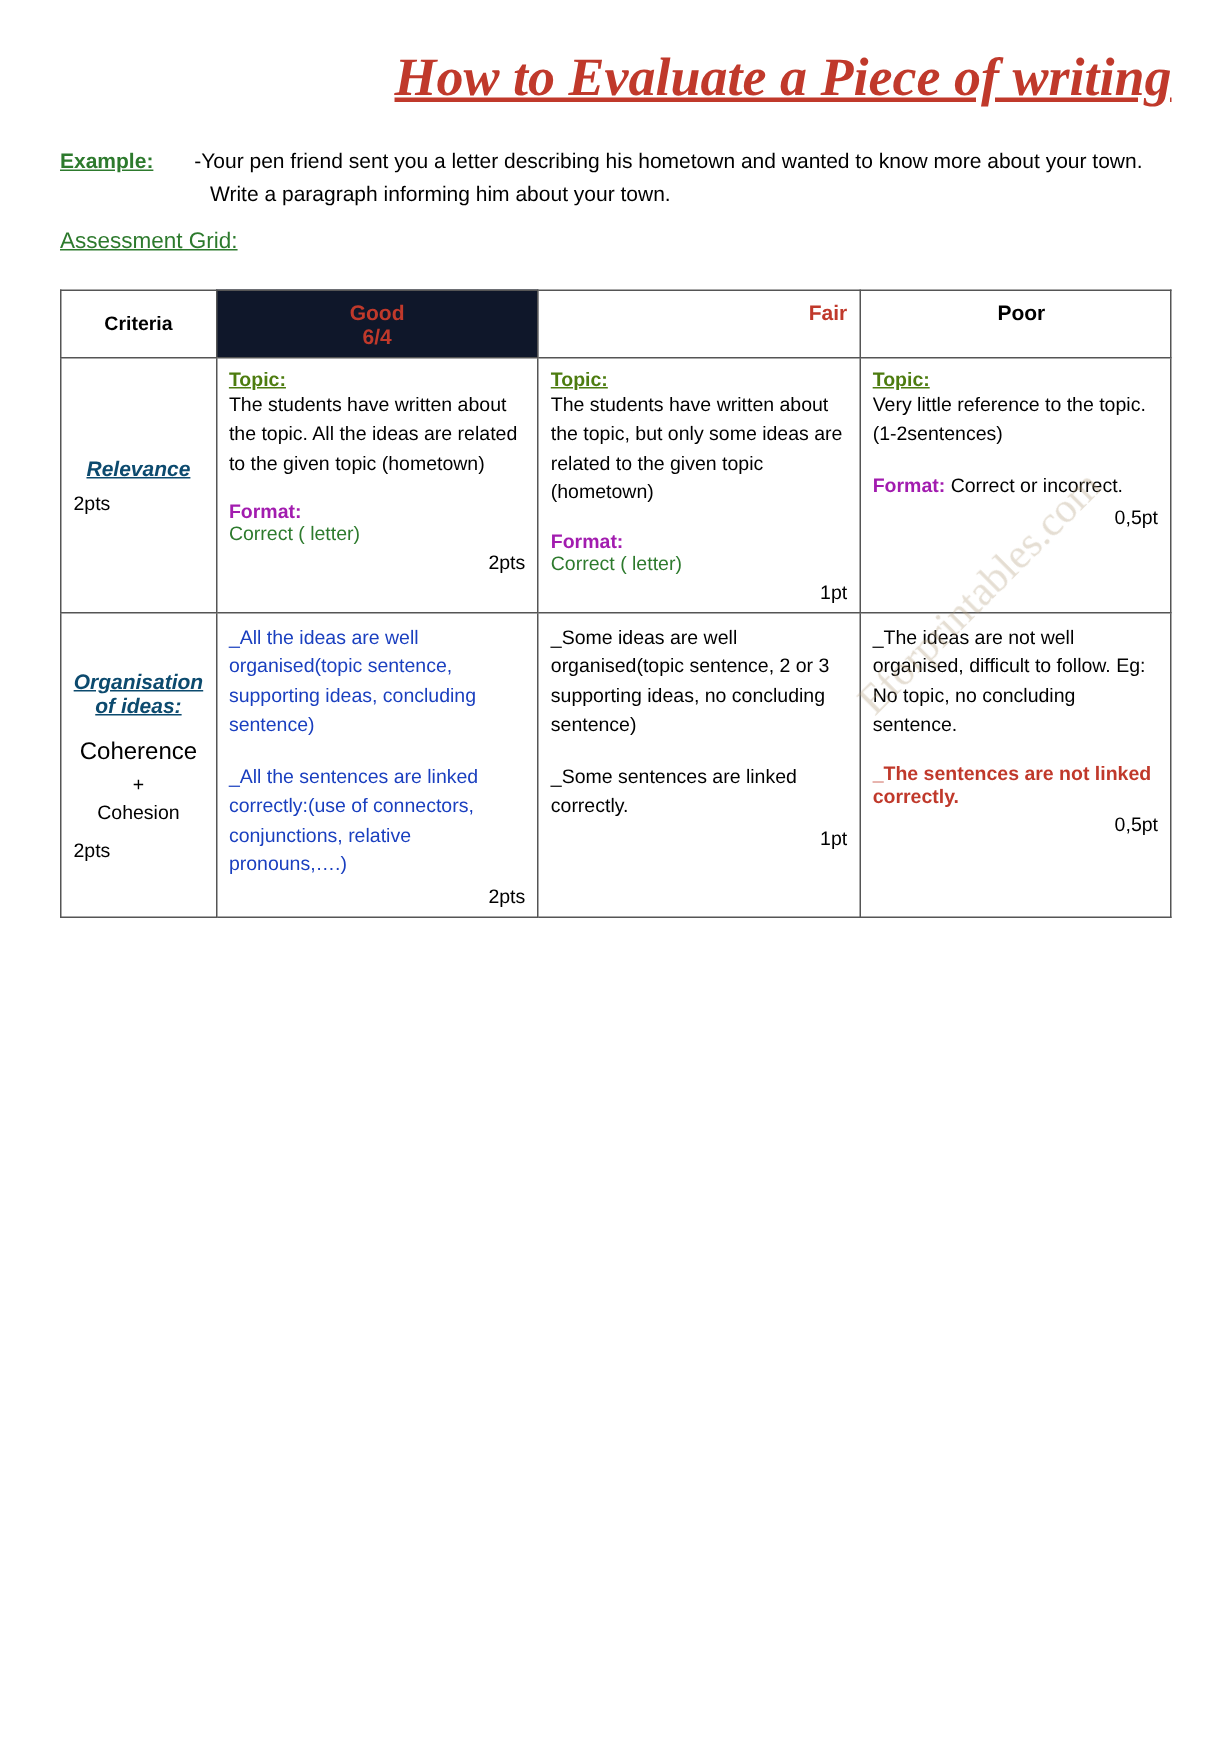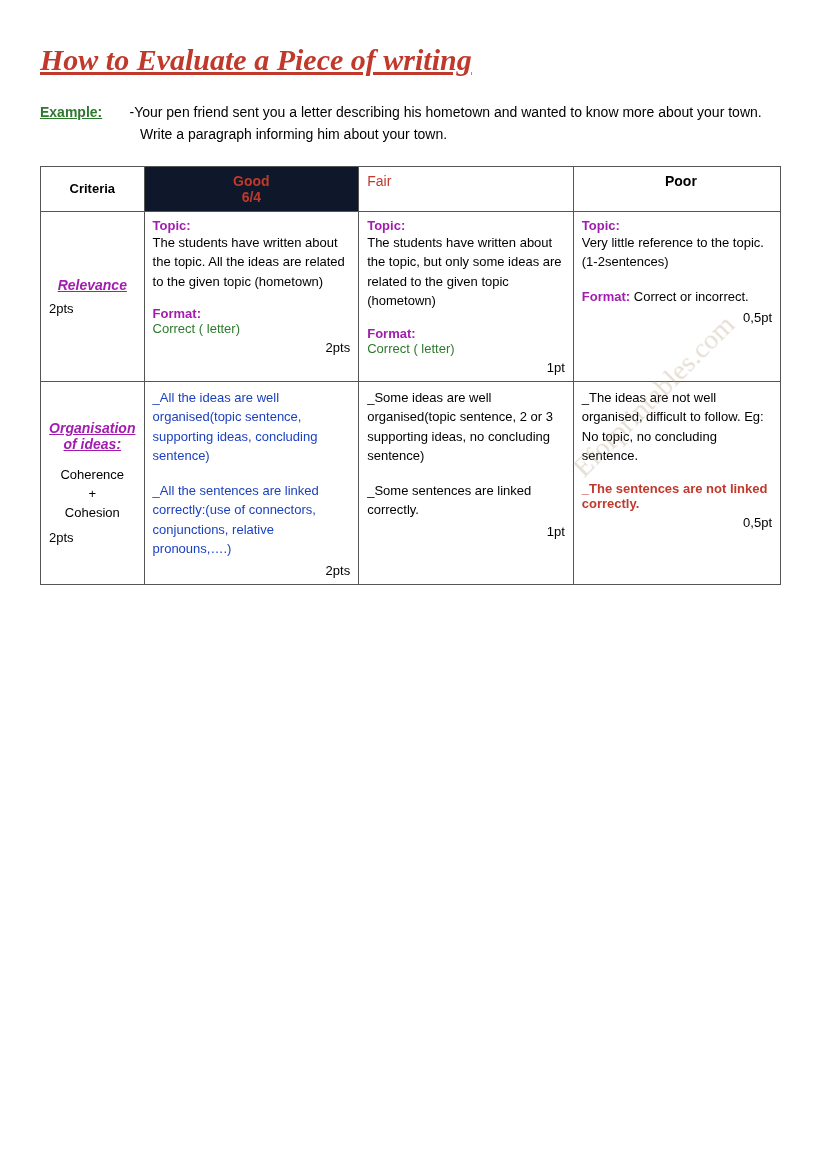--- a/index.html
+++ b/index.html
@@ -6,28 +6,27 @@
     body {
       background: #fff;
       font-family: Arial, sans-serif;
       font-size: 14px;
       color: #000;
       width: 821px;
       min-height: 1169px;
       padding: 30px 40px;
     }
     .page-title {
-      text-align: left;
+      text-align: right;
       font-style: italic;
-      font-size: 30px;
+      font-size: 36px;
       color: #c0392b;
       text-decoration: underline;
       margin-bottom: 24px;
       font-family: Georgia, serif;
-      margin-top: 13px;
     }
     .intro-section {
       margin-bottom: 16px;
       font-size: 14px;
       line-height: 1.6;
     }
     .example-label {
       color: #2d7a2d;
       text-decoration: underline;
       font-weight: bold;
@@ -69,49 +68,50 @@
       background: #fff;
     }
     .header-good {
       text-align: center;
       color: #c0392b;
       font-weight: bold;
       font-size: 14px;
       background: #0f172a;
     }
     .header-fair {
-      text-align: left;
-      color: #c0392b;
-      font-weight: normal;
+      text-align: right;
+      color: #c0392b;
+      font-weight: bold;
       font-size: 14px;
       background: #fff;
     }
     .header-poor {
       text-align: center;
       font-weight: bold;
       font-size: 14px;
       background: #fff;
       padding-left: 16px;
     }
     .criteria-label {
       font-style: italic;
       font-weight: bold;
       text-decoration: underline;
-      color: #a21caf;
+      color: #0c4a6e;
       font-size: 14px;
     }
     .points-label {
       margin-top: 8px;
       font-size: 13px;
       text-align: left;
     }
     .topic-heading {
       font-weight: bold;
       font-size: 13px;
-      color: #a21caf;
+      color: #4d7c0f;
+      text-decoration: underline;
     }
     .body-text {
       font-size: 13px;
       color: #000;
       line-height: 1.5;
     }
     .format-heading {
       font-weight: bold;
       font-size: 13px;
       color: #a21caf;
@@ -159,20 +159,23 @@
 
 <h1 class="page-title">How to Evaluate a Piece of writing</h1>
 
 <div class="intro-section">
   <p>
     <span class="example-label">Example:</span>
     &nbsp;&nbsp;&nbsp;&nbsp;&nbsp;
     <span>-Your pen friend sent you a letter describing his hometown and wanted to know more about your town.</span>
   </p>
   <p style="padding-left: 100px;">Write a paragraph informing him about your town.</p>
+  <p style="margin-top:8px;">
+    <span class="assessment-label">Assessment Grid:</span>
+  </p>
 </div>
 
 <table>
   <thead>
     <tr>
       <th class="header-criteria col-criteria">Criteria</th>
       <th class="header-good col-good">
         <span>Good</span><br>
         <span>6/4</span>
       </th>
@@ -212,21 +215,21 @@
         <span class="format-heading">Format:</span>
         <span class="body-text">Correct or incorrect.</span>
         <span class="score-text">0,5pt</span>
       </td>
     </tr>
 
     <tr>
       <td class="col-criteria org-criteria">
         <div class="criteria-label">Organisation of ideas:</div>
         <br>
-        <div style="font-size:13px;">Coherence</div>
+        <div style="font-size:16px;">Coherence</div>
         <div style="font-size:13px;margin:4px 0;">+</div>
         <div style="font-size:13px;">Cohesion</div>
         <div class="points-label" style="margin-top:10px;">2pts</div>
       </td>
       <td class="col-good">
         <span class="blue-text">_All the ideas are well organised(topic sentence, supporting ideas, concluding sentence)</span>
         <br><br>
         <span class="blue-text">_All the sentences are linked correctly:(use of connectors, conjunctions, relative pronouns,….)</span>
         <span class="score-text">2pts</span>
       </td>

